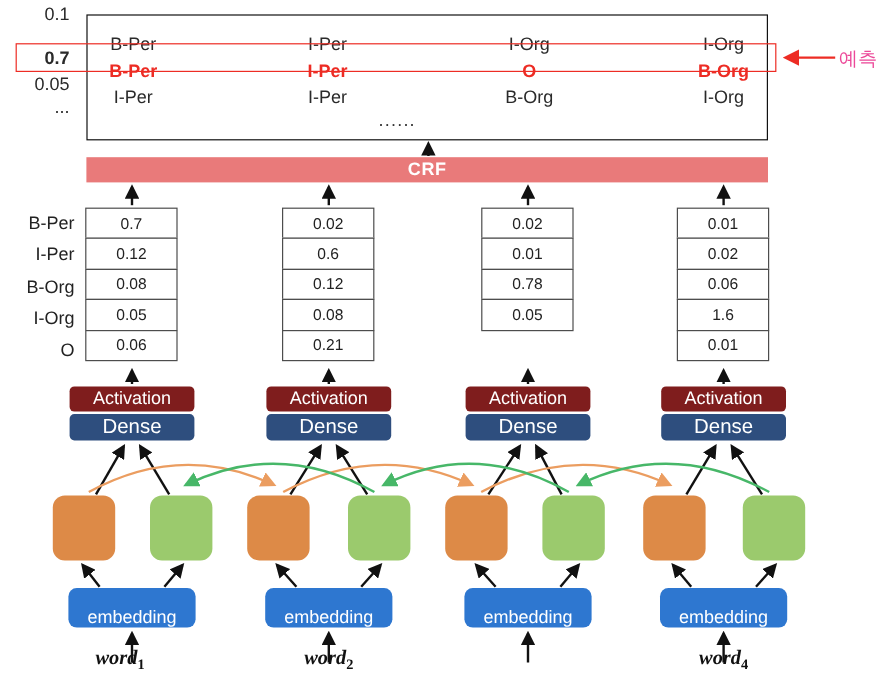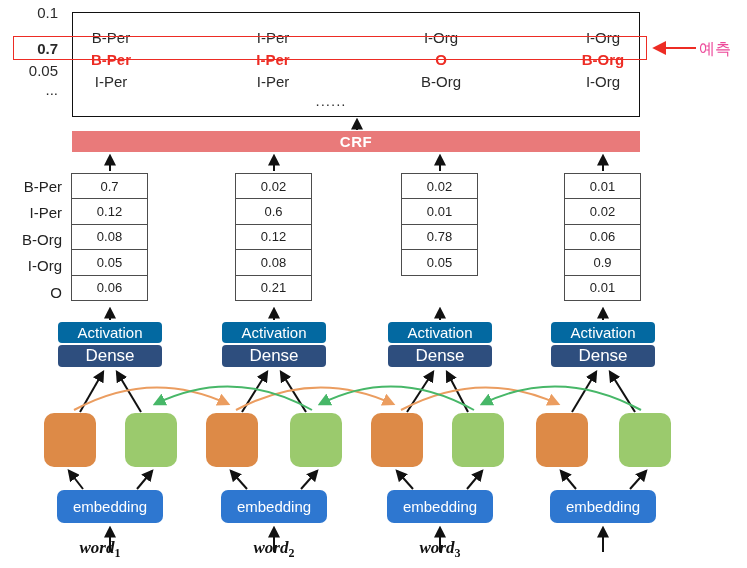--- a/index.html
+++ b/index.html
@@ -23,31 +23,31 @@
   #crf-bar span{color:#fff;font-size:15px;font-weight:600;letter-spacing:.5px;}
 
   
   .prob-col{top:173px;width:77px;z-index:2;}
   .prob-cell{box-sizing:border-box;width:77px;height:26.4px;margin-top:-1px;border:1.3px solid #4d4d4d;
              background:#fff;display:flex;align-items:center;justify-content:center;font-size:13px;color:#222;}
   .prob-cell:first-child{margin-top:0;}
   .tag-label{position:absolute;right:685px;width:70px;text-align:right;font-size:15px;color:#222;}
 
   
-  .act-box{width:104px;height:21px;margin-left:-52px;background:#0369a1;border-radius:4px;z-index:2;}
+  .act-box{width:104px;height:21px;margin-left:-52px;background:#7f1d1d;border-radius:4px;z-index:2;}
   .act-box span{color:#fff;font-size:15px;}
   .dense-box{width:104px;height:22px;margin-left:-52px;background:#2e4e7e;border-radius:4px;z-index:2;}
   .dense-box span{color:#fff;font-size:17px;}
 
   
   .cell-o{width:52px;height:54px;border-radius:10px;background:#dd8a47;z-index:2;}
   .cell-g{width:52px;height:54px;border-radius:10px;background:#9bca6d;z-index:2;}
 
   
-  .emb-box{width:106px;height:33px;margin-left:-53px;background:#2e77d0;border-radius:7px;z-index:2;}
+  .emb-box{width:106px;height:33px;margin-left:-53px;background:#2e77d0;border-radius:7px;z-index:2;align-items:flex-end;}
   .emb-box span{color:#fff;font-size:15px;}
 
   
   .word-label{width:120px;margin-left:-60px;text-align:center;top:538px;
     font-family:"Liberation Serif","DejaVu Serif",serif;font-style:italic;font-weight:bold;font-size:17px;color:#111;}
   .word-label sub{font-size:12px;font-style:normal;font-weight:bold;line-height:0;}
 
   #arrows{position:absolute;left:0;top:0;width:747px;height:568px;z-index:4;pointer-events:none;}
   .dots{font-size:15px;letter-spacing:1px;color:#333;}
 </style>
@@ -114,21 +114,21 @@
   <div class="abs prob-col" style="left:401px">
     <div class="prob-cell">0.02</div>
     <div class="prob-cell">0.01</div>
     <div class="prob-cell">0.78</div>
     <div class="prob-cell">0.05</div>
   </div>
   <div class="abs prob-col" style="left:564px">
     <div class="prob-cell">0.01</div>
     <div class="prob-cell">0.02</div>
     <div class="prob-cell">0.06</div>
-    <div class="prob-cell">0.9</div>
+    <div class="prob-cell">1.6</div>
     <div class="prob-cell">0.01</div>
   </div>
 
   <div class="abs ctr act-box" style="left:110px;top:322px">
       <span>Activation</span>
     </div>
   <div class="abs ctr dense-box" style="left:110px;top:345px">
       <span>Dense</span>
     </div>
   <div class="abs ctr act-box" style="left:274px;top:322px">
@@ -167,21 +167,21 @@
     </div>
   <div class="abs ctr emb-box" style="left:440px;top:490px">
       <span>embedding</span>
     </div>
   <div class="abs ctr emb-box" style="left:603px;top:490px">
       <span>embedding</span>
     </div>
 
   <div class="abs word-label" style="left:100px"><span>word</span><sub>1</sub></div>
   <div class="abs word-label" style="left:274px"><span>word</span><sub>2</sub></div>
-  <div class="abs word-label" style="left:440px"><span>word</span><sub>3</sub></div>
+  <div class="abs word-label" style="left:603px"><span>word</span><sub>4</sub></div>
 
   <svg id="arrows" viewBox="0 0 747 568" xmlns="http://www.w3.org/2000/svg">
     <defs>
       <marker id="mBlack" viewBox="0 0 10 10" refX="8" refY="5" markerWidth="6" markerHeight="6" orient="auto-start-reverse">
           <path d="M0,0 L10,5 L0,10 z" fill="#111"></path>
         </marker>
       <marker id="mRed" viewBox="0 0 10 10" refX="8" refY="5" markerWidth="7" markerHeight="7" orient="auto-start-reverse">
           <path d="M0,0 L10,5 L0,10 z" fill="#ed2c24"></path>
         </marker>
       <marker id="mOrange" viewBox="0 0 10 10" refX="8" refY="5" markerWidth="6.5" markerHeight="6.5" orient="auto-start-reverse">

